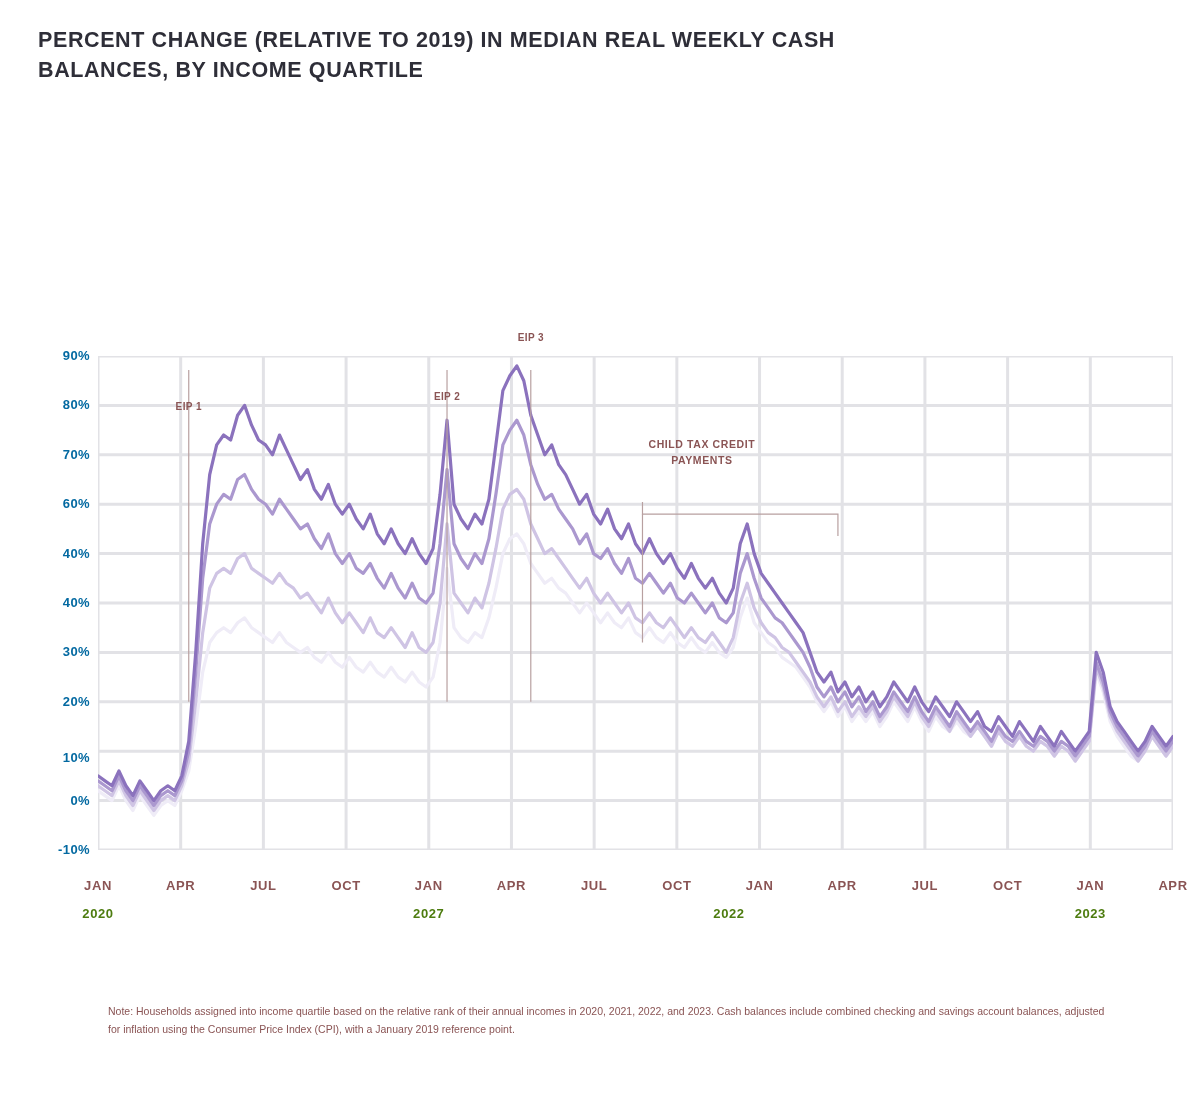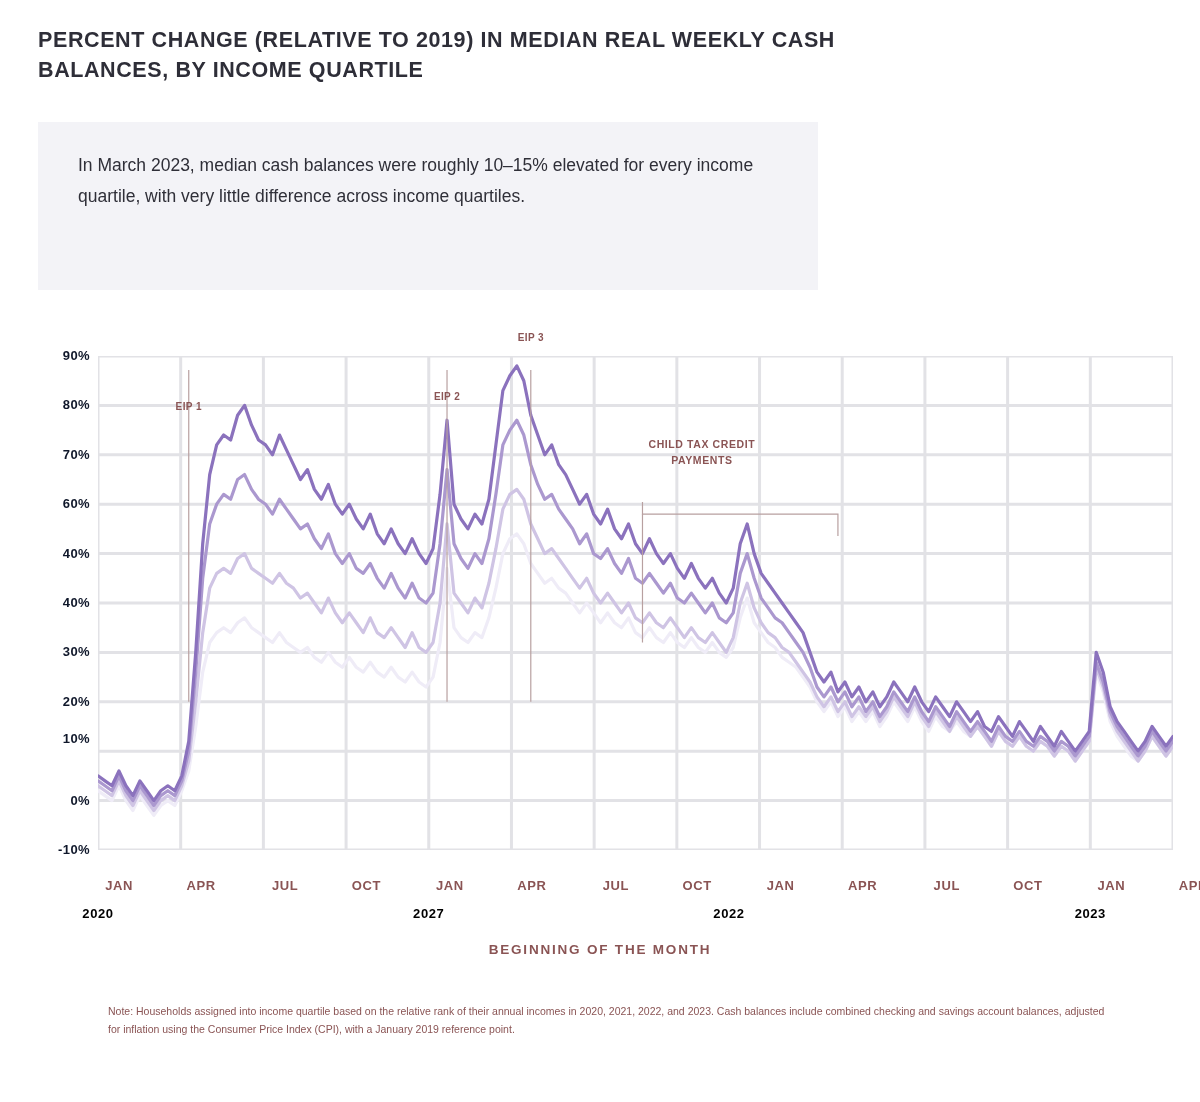--- a/index.html
+++ b/index.html
@@ -111,37 +111,37 @@
   .plot svg { display: block; }
 
   .ylabel {
     position: absolute;
     right: 1110px;
     width: 70px;
     text-align: right;
     font-size: 13px;
     font-weight: bold;
     letter-spacing: 0.4px;
-    color: #0f172a;
+    color: #0369a1;
   }
   .xlabel {
     position: absolute;
     font-size: 13px;
     font-weight: bold;
     letter-spacing: 0.6px;
     color: #8a5454;
-    text-align: right;
+    text-align: center;
     width: 70px;
   }
   .xyear {
     position: absolute;
     font-size: 13px;
     font-weight: bold;
     letter-spacing: 0.6px;
-    color: #000000;
+    color: #4d7c0f;
     text-align: center;
     width: 70px;
   }
   .axis-title {
     position: absolute;
     top: 622px;
     left: 0;
     width: 1200px;
     text-align: center;
     font-size: 13.5px;
@@ -182,30 +182,27 @@
     color: #8a5454;
   }
 </style>
 </head>
 <body>
 
 <div id="root">
 
 <div class="title">PERCENT CHANGE (RELATIVE TO 2019) IN MEDIAN REAL WEEKLY CASH BALANCES, BY INCOME QUARTILE</div>
 
-<div class="callout">
-  <div class="callout-text">In March 2023, median cash balances were roughly 10–15% elevated for every income quartile, with very little difference across income quartiles.</div>
-</div>
 
 
 <div class="chart-wrap">
   <div id="ylabels">
         <div class="ylabel" style="top: 522px;">-10%</div>
         <div class="ylabel" style="top: 472.6px;">0%</div>
-        <div class="ylabel" style="top: 411px;">10%</div>
+        <div class="ylabel" style="top: 430px;">10%</div>
         <div class="ylabel" style="top: 373.8px;">20%</div>
         <div class="ylabel" style="top: 324.4px;">30%</div>
         <div class="ylabel" style="top: 275px;">40%</div>
         <div class="ylabel" style="top: 225.6px;">40%</div>
         <div class="ylabel" style="top: 176.2px;">60%</div>
         <div class="ylabel" style="top: 126.8px;">70%</div>
         <div class="ylabel" style="top: 77.4px;">80%</div>
         <div class="ylabel" style="top: 28px;">90%</div>
       </div>
   <div class="plot">
@@ -266,18 +263,17 @@
         <div class="xlabel" style="left: 1055.31px; top: 558px;">JAN</div>
         <div class="xyear" style="left: 1055.31px; top: 586px;">2023</div>
         <div class="xlabel" style="left: 1138px; top: 558px;">APR</div>
       </div>
   <div id="annotations">
         <div class="anno" style="left: 170.747px; top: 81.28px; width: 36px;">EIP 1</div>
         <div class="anno" style="left: 429.026px; top: 71.4px; width: 36px;">EIP 2</div>
         <div class="anno" style="left: 512.792px; top: 12.12px; width: 36px;">EIP 3</div>
         <div class="anno-box-label" style="left: 648.481px; top: 117.04px;">CHILD TAX CREDIT<br>PAYMENTS</div>
       </div>
-  <div class="axis-title">BEGINNING OF THE MONTH</div>
 </div>
 
 <div class="footnote">Note: Households assigned into income quartile based on the relative rank of their annual incomes in 2020, 2021, 2022, and 2023. Cash balances include combined checking and savings account balances, adjusted for inflation using the Consumer Price Index (CPI), with a January 2019 reference point.</div>
 
 </div>
 
 </body></html>

